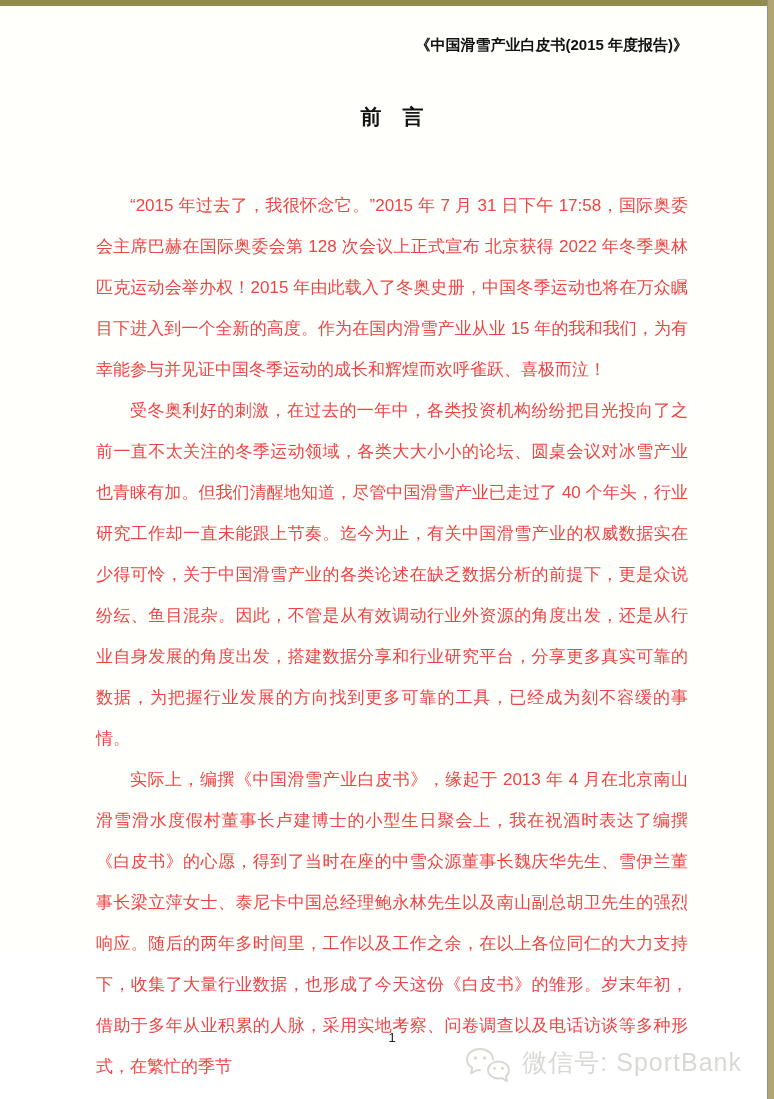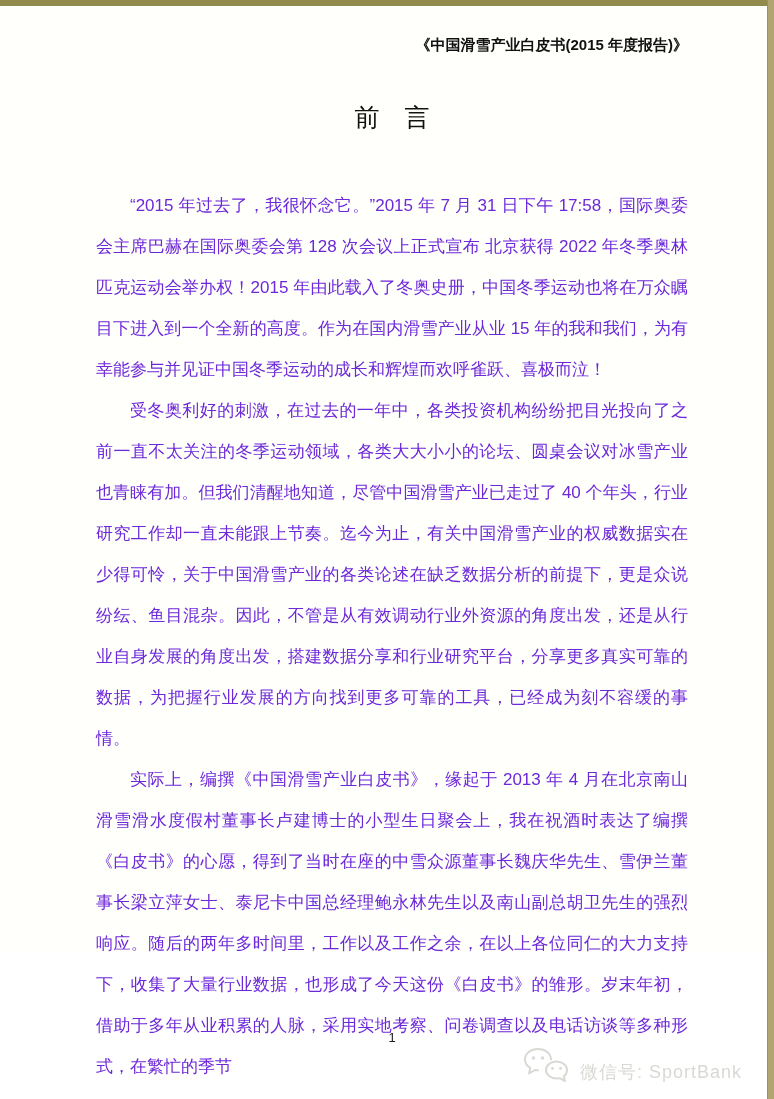--- a/index.html
+++ b/index.html
@@ -36,53 +36,53 @@
   .doc-header {
     text-align: right;
     font-weight: bold;
     font-size: 15px;
     line-height: 24px;
     color: #111;
   }
   .doc-title {
     margin: 46px 0 0 0;
     text-align: center;
-    font-size: 25px;
-    font-weight: normal;
+    font-size: 21px;
+    font-weight: bold;
     line-height: 28px;
     color: #111;
   }
   .body-p {
     margin: 0;
     font-size: 17px;
     line-height: 41px;
     text-align: justify;
     text-justify: inter-ideograph;
     text-indent: 2em;
-    color: #6d28d9;
+    color: #ef4444;
     word-break: break-all;
   }
   .body-p.first { margin-top: 54px; }
   .page-number {
     position: absolute;
     left: 96px; top: 1030px;
     width: 592px;
     text-align: center;
     font-size: 13px;
     color: #222;
   }
   
   .watermark {
     position: absolute;
     right: 32px; top: 1046px;
     display: flex;
-    align-items: flex-end;
+    align-items: flex-start;
     gap: 10px;
     color: #d9d9d4;
-    font-size: 18px;
+    font-size: 25px;
     letter-spacing: 1px;
     text-shadow: 1px 1px 0 #ffffff;
     user-select: none;
   }
   .wm-icon { flex: 0 0 auto; }
 </style>
 </head>
 <body>
 
 <div class="canvas">

